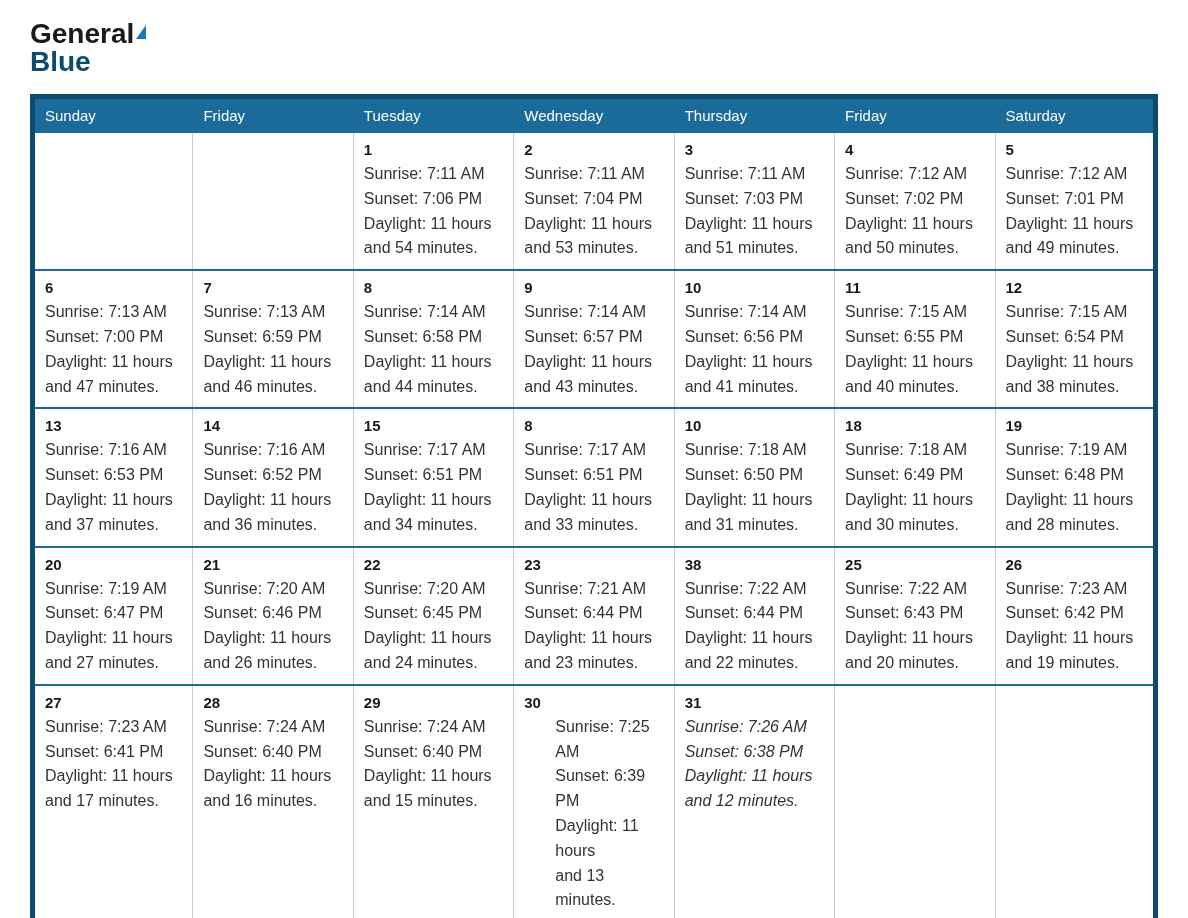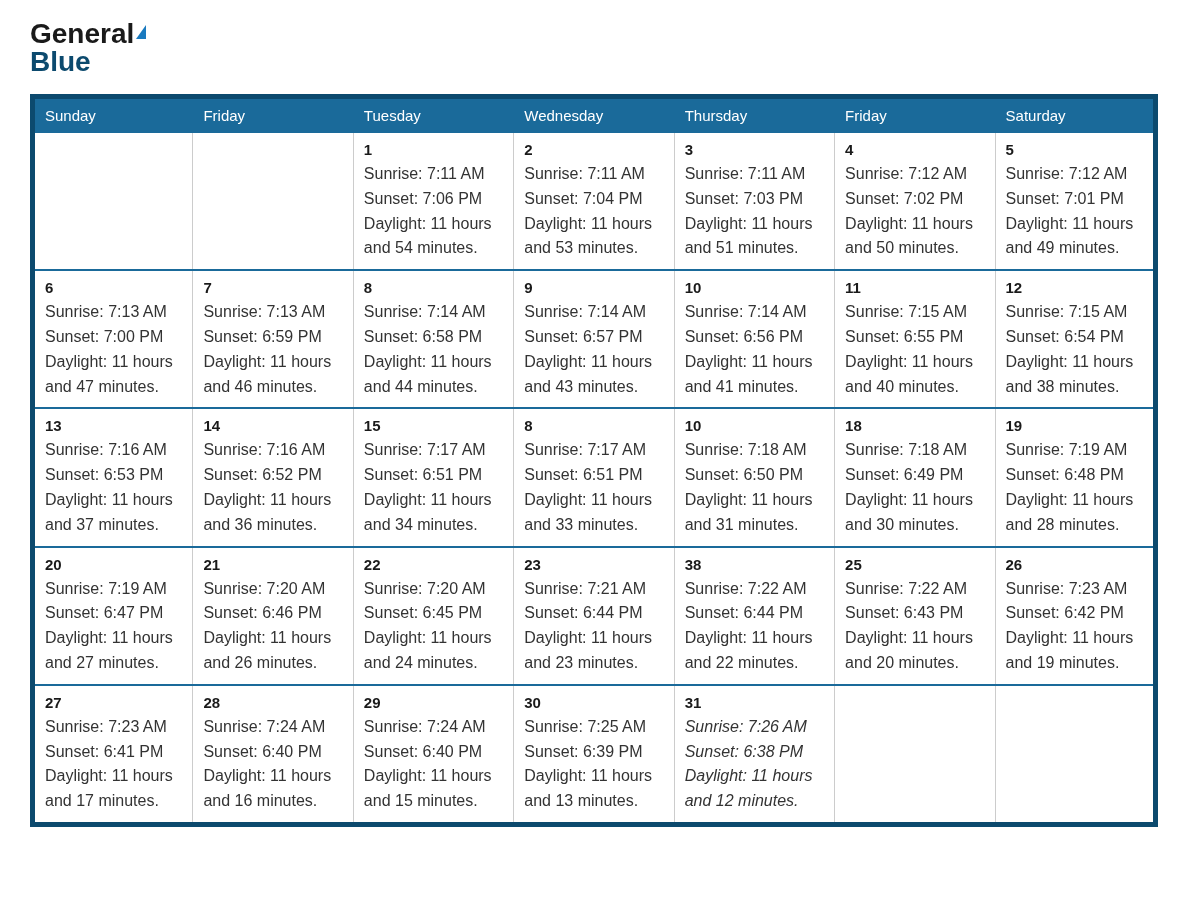--- a/index.html
+++ b/index.html
@@ -330,21 +330,21 @@
         </td>
         <td>
           <div class="day-number">29</div>
           <div class="day-info" style="white-space: pre-line;">Sunrise: 7:24 AM
 Sunset: 6:40 PM
 Daylight: 11 hours
 and 15 minutes.</div>
         </td>
         <td>
           <div class="day-number">30</div>
-          <div class="day-info" style="white-space: pre-line;">Sunrise: 7:25 AM
+          <div class="day-info" style="white-space: pre-line; margin-left: 31px;">Sunrise: 7:25 AM
 Sunset: 6:39 PM
 Daylight: 11 hours
 and 13 minutes.</div>
         </td>
         <td>
           <div class="day-number">31</div>
           <div class="day-info" style="white-space: pre-line; font-style: italic;">Sunrise: 7:26 AM
 Sunset: 6:38 PM
 Daylight: 11 hours
 and 12 minutes.</div>

